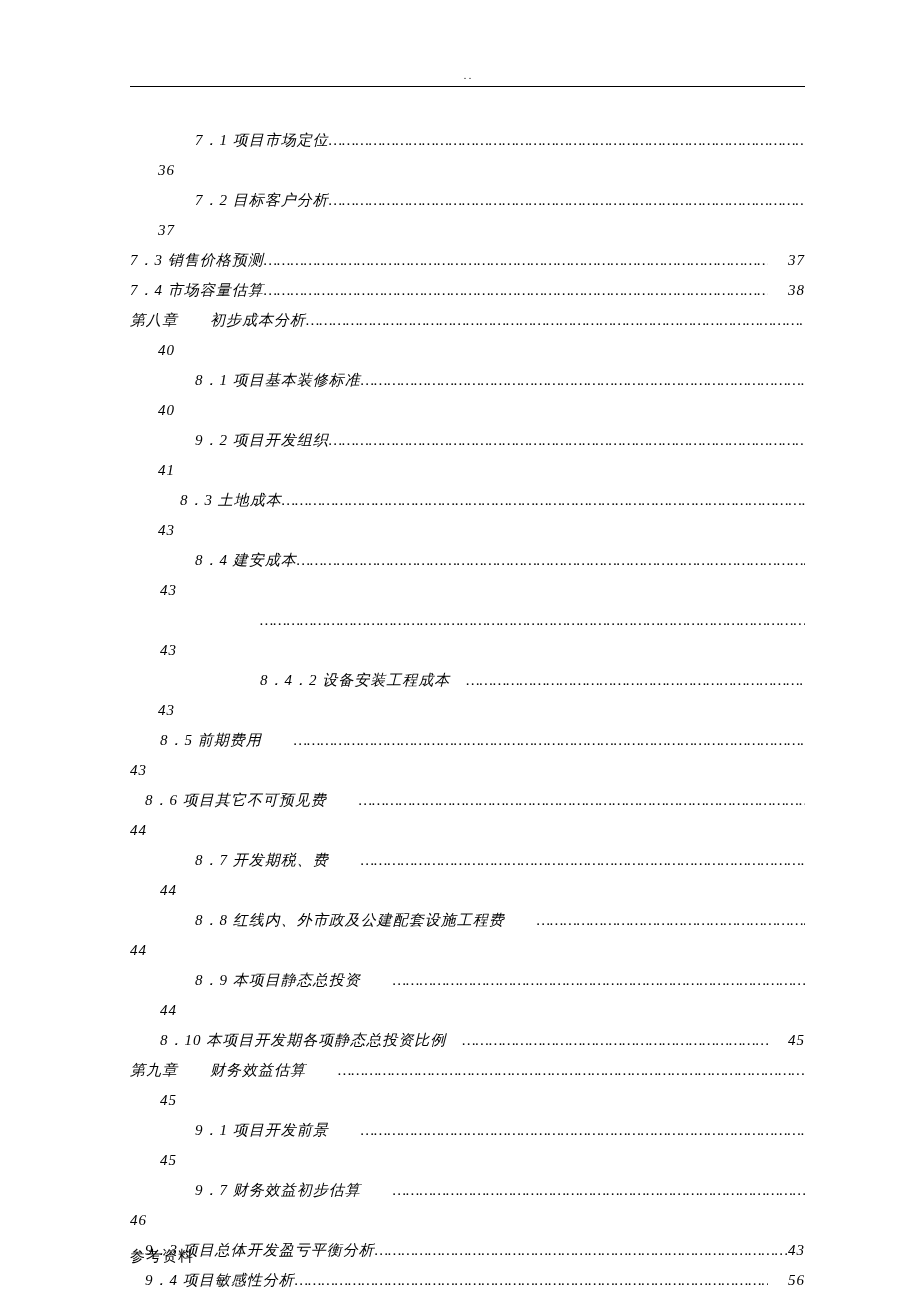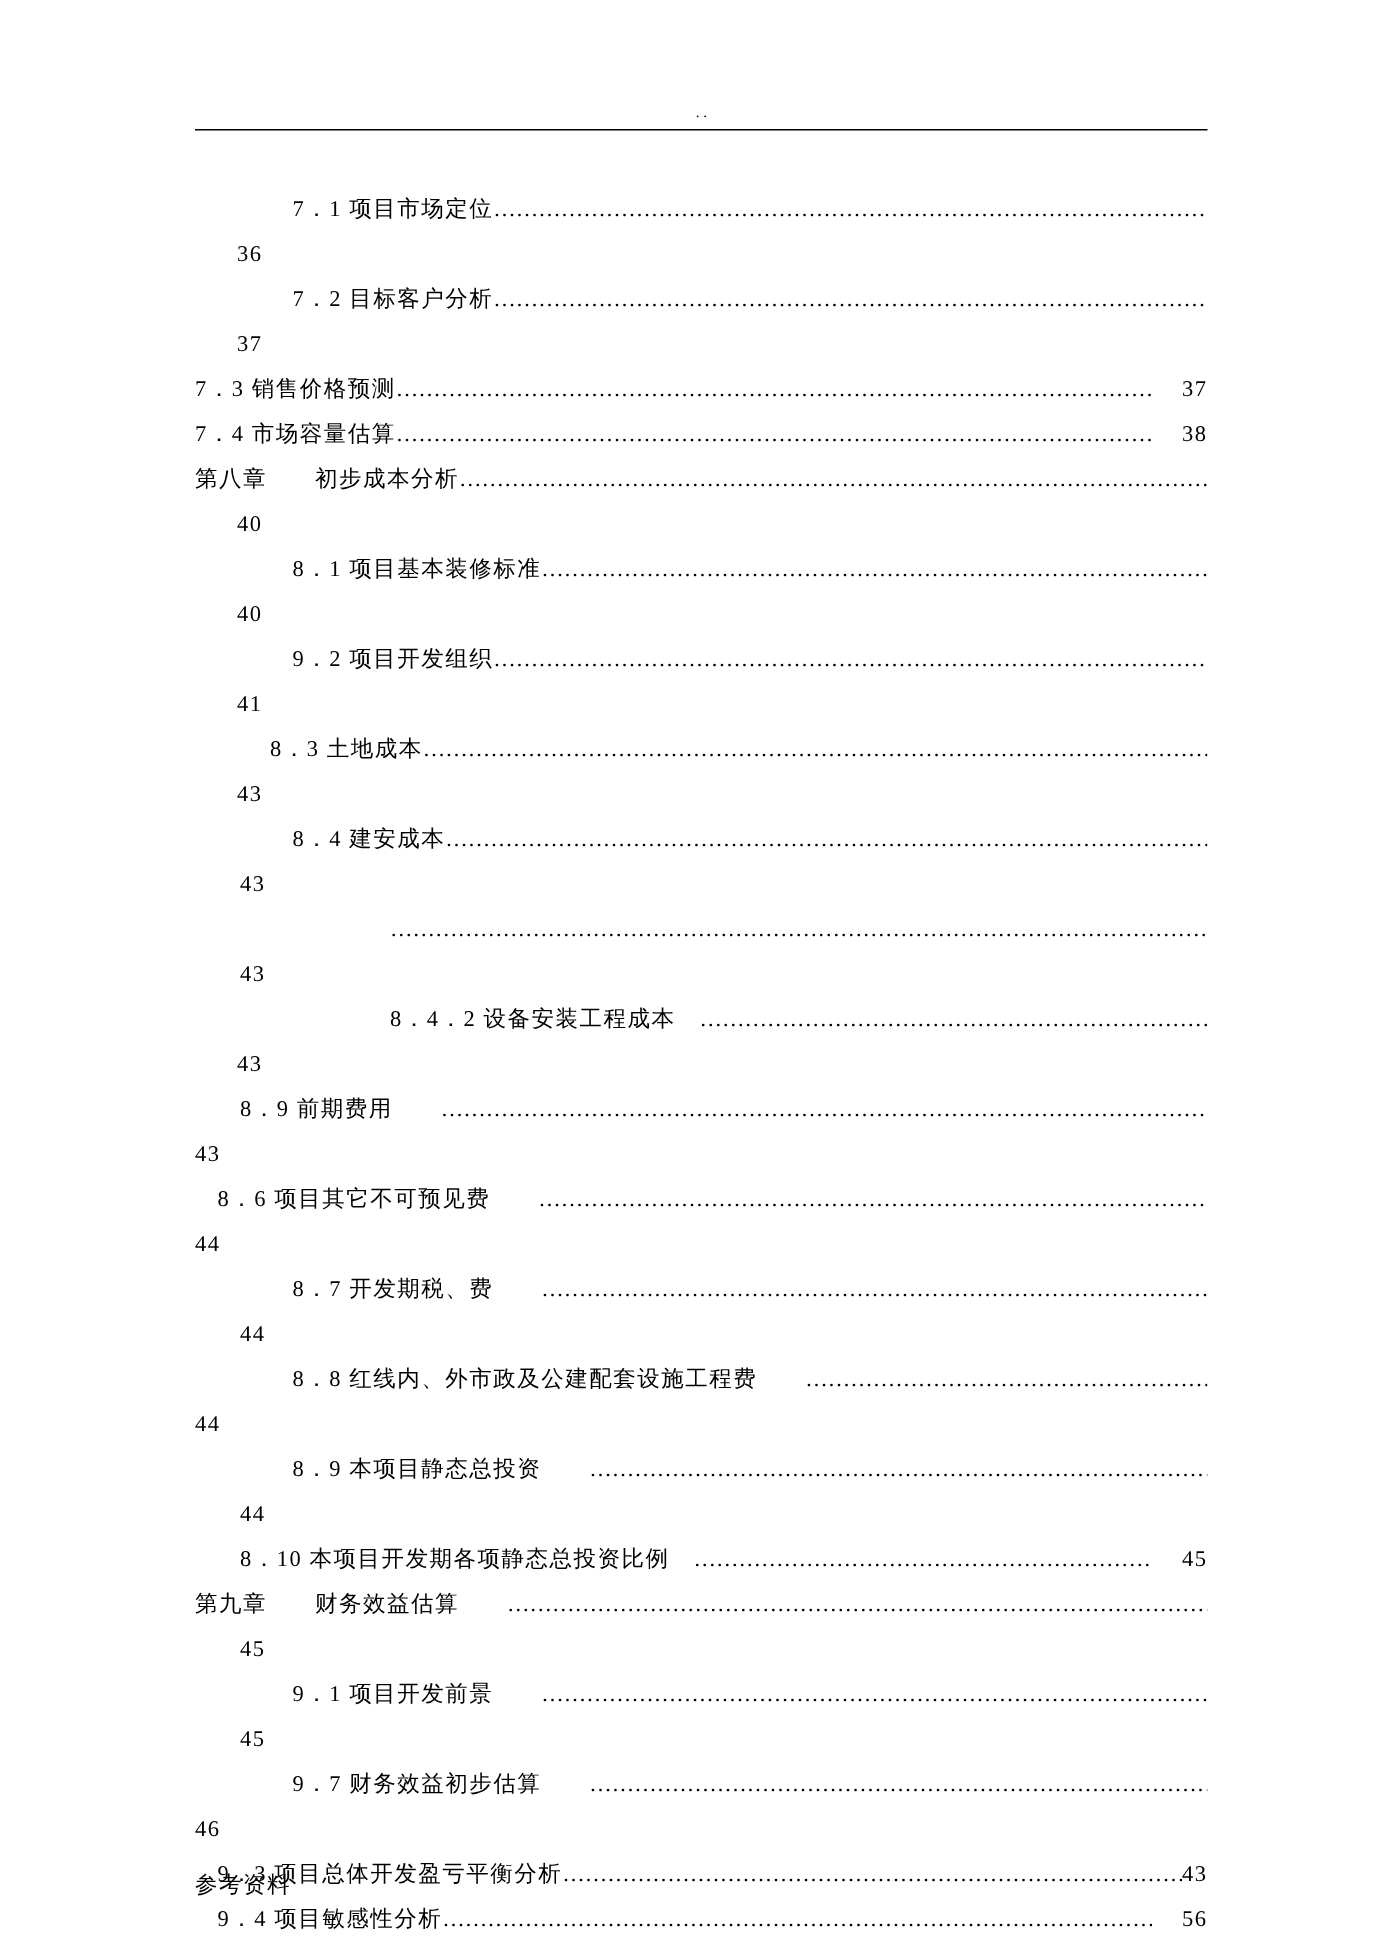--- a/index.html
+++ b/index.html
@@ -21,20 +21,21 @@
       text-align: center;
       margin-bottom: 5px;
       color: #000;
     }
     .header-line {
       border-top: 1.5px solid #000;
       margin-bottom: 38px;
     }
     .toc {
       line-height: 2.0;
+      font-style: italic;
     }
     .toc-line {
       display: flex;
       white-space: nowrap;
       overflow: hidden;
     }
     .toc-line.indent1 { padding-left: 65px; }
     .toc-line.indent0 { padding-left: 0; }
     .toc-line.indent2 { padding-left: 50px; }
     .toc-line.indent3 { padding-left: 30px; }
@@ -122,21 +123,21 @@
       <div class="toc-line indent5">
         <span class="leader"></span>
       </div>
       <div class="page-num-below indent3" style="padding-left: 30px;"> 43</div>
       <div class="toc-line indent5">
         <span class="title-text">8．4．2 设备安装工程成本　</span>
         <span class="leader"></span>
       </div>
       <div class="page-num-below indent4">43</div>
       <div class="toc-line indent3">
-        <span class="title-text">8．9 前期费用　　</span>
+        <span class="title-text">8．5 前期费用　　</span>
         <span class="leader"></span>
       </div>
       <div class="page-num-below indent0" style="padding-left: 0px;">43</div>
       <div class="toc-line indent4">
         <span class="title-text">8．6 项目其它不可预见费　　</span>
         <span class="leader"></span>
       </div>
       <div class="page-num-below indent0" style="padding-left: 0px;">44</div>
       <div class="toc-line indent1">
         <span class="title-text">8．7 开发期税、费　　</span>

